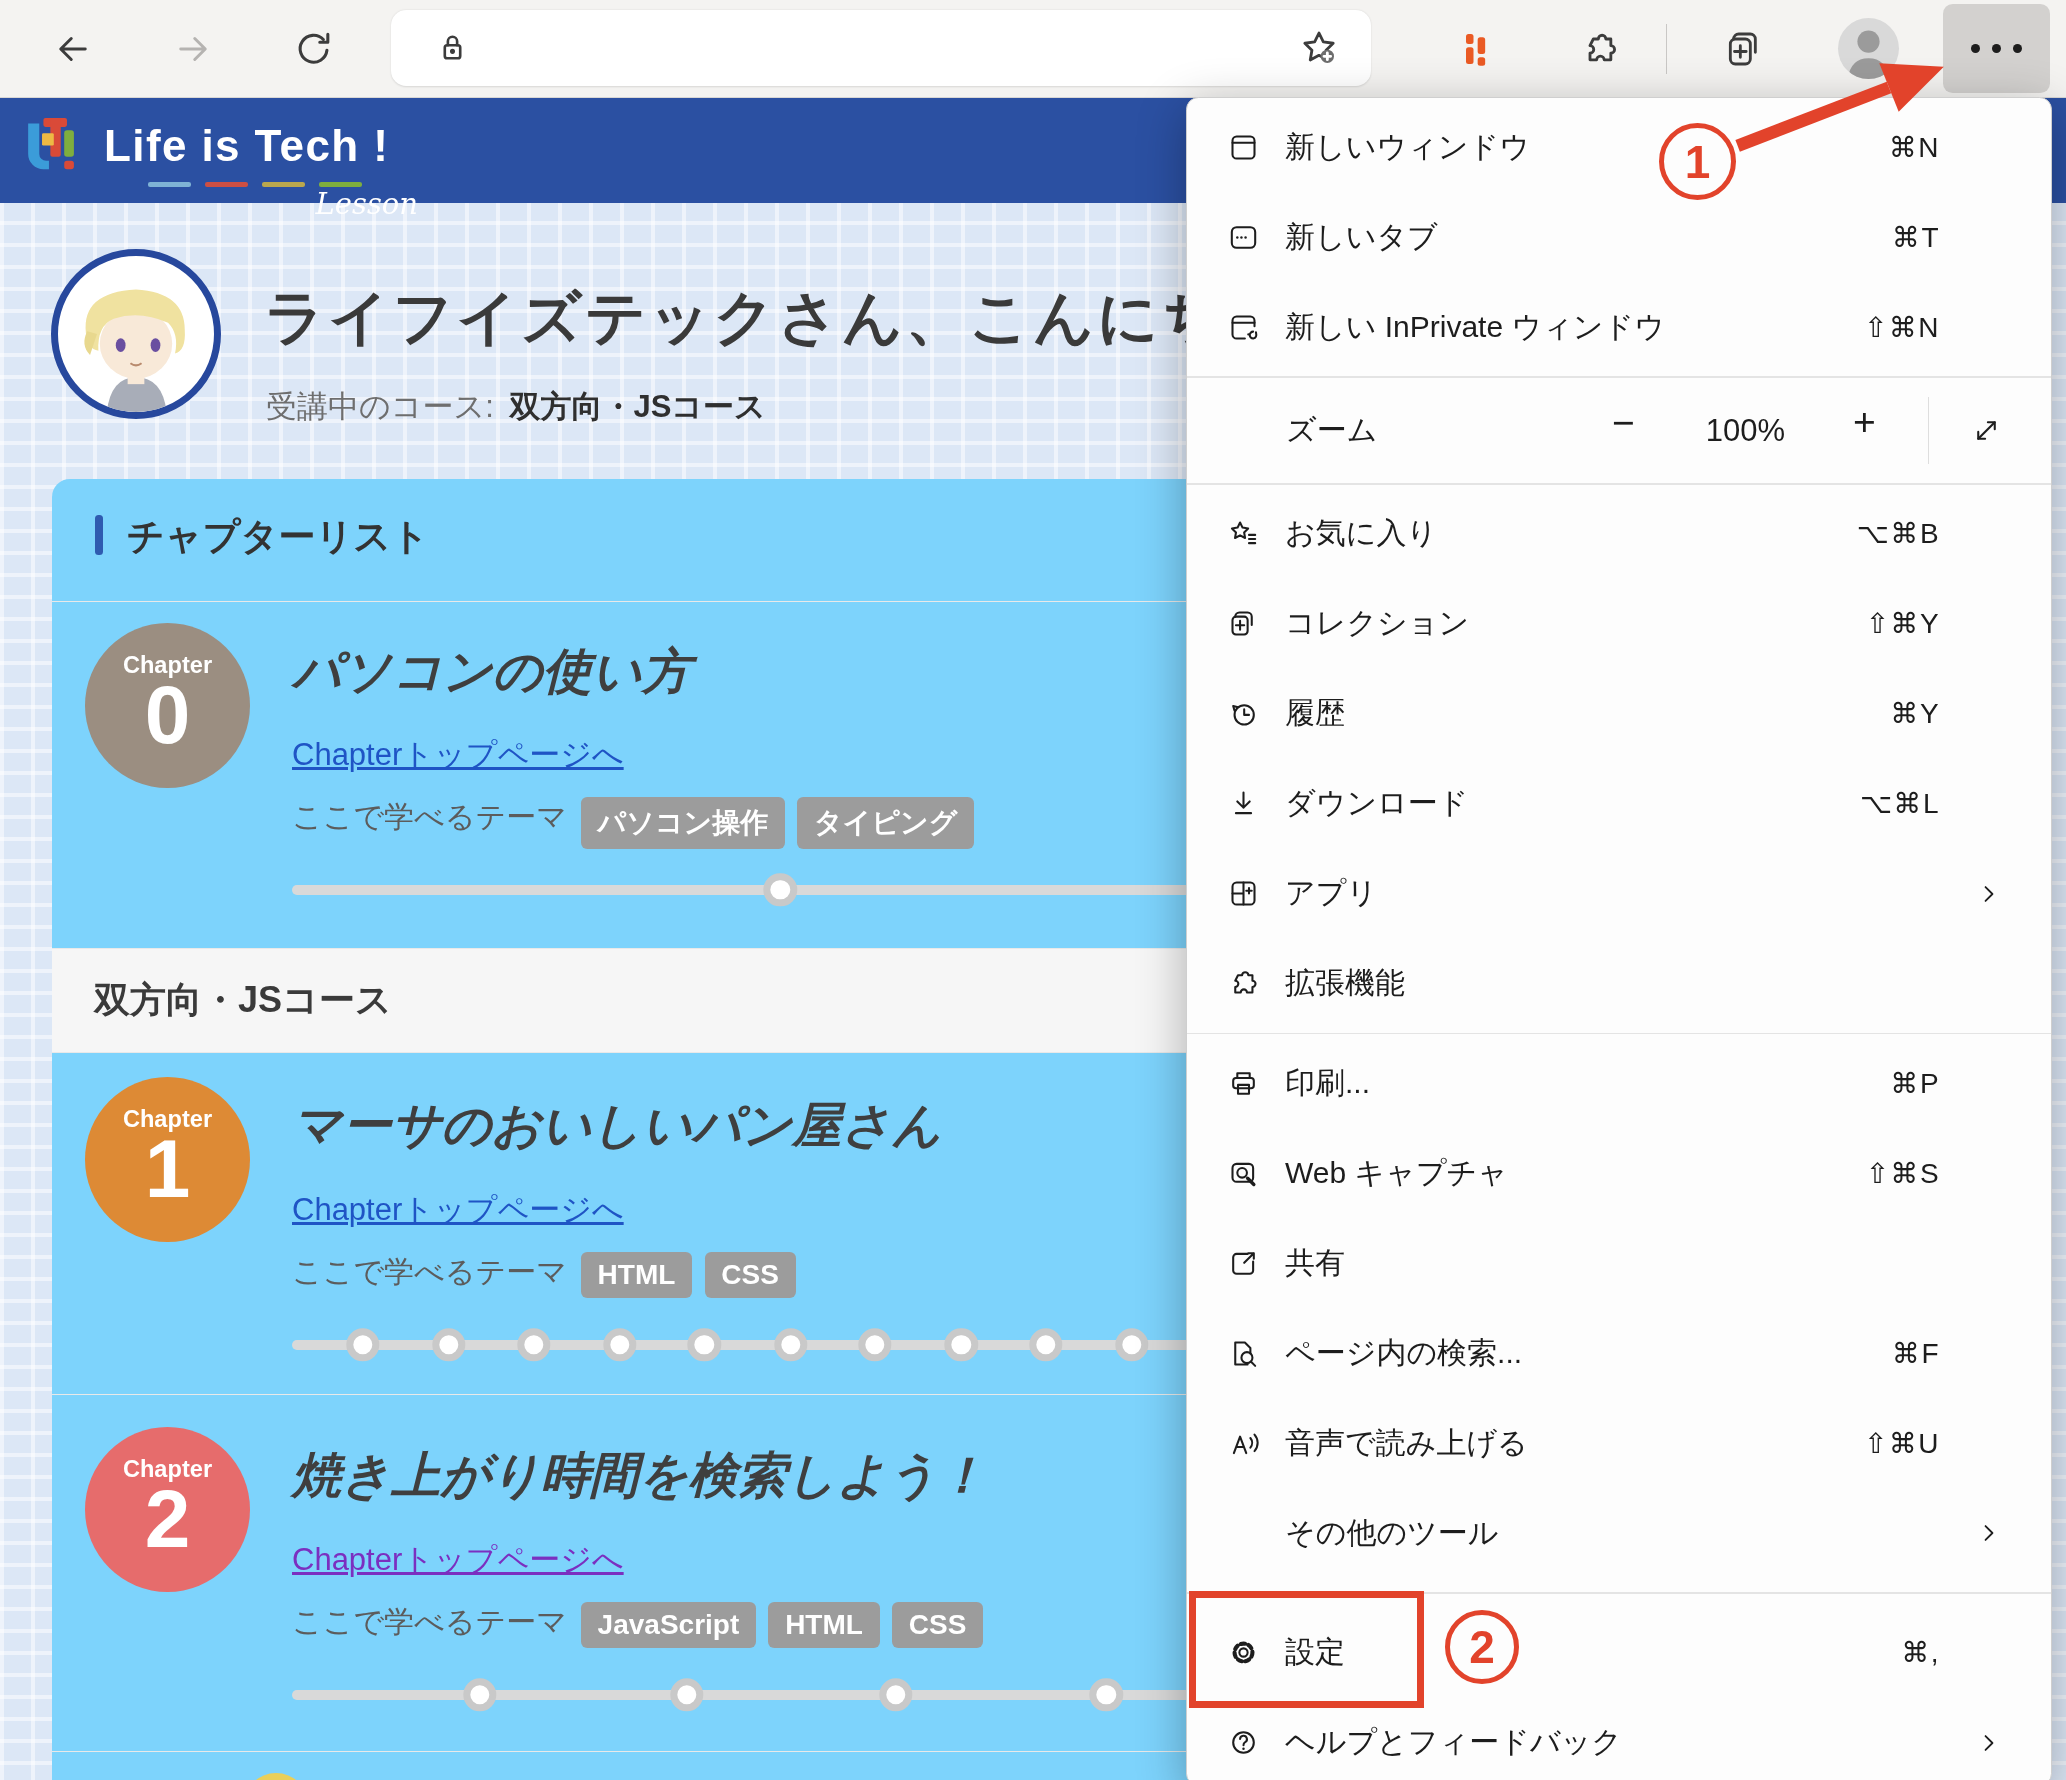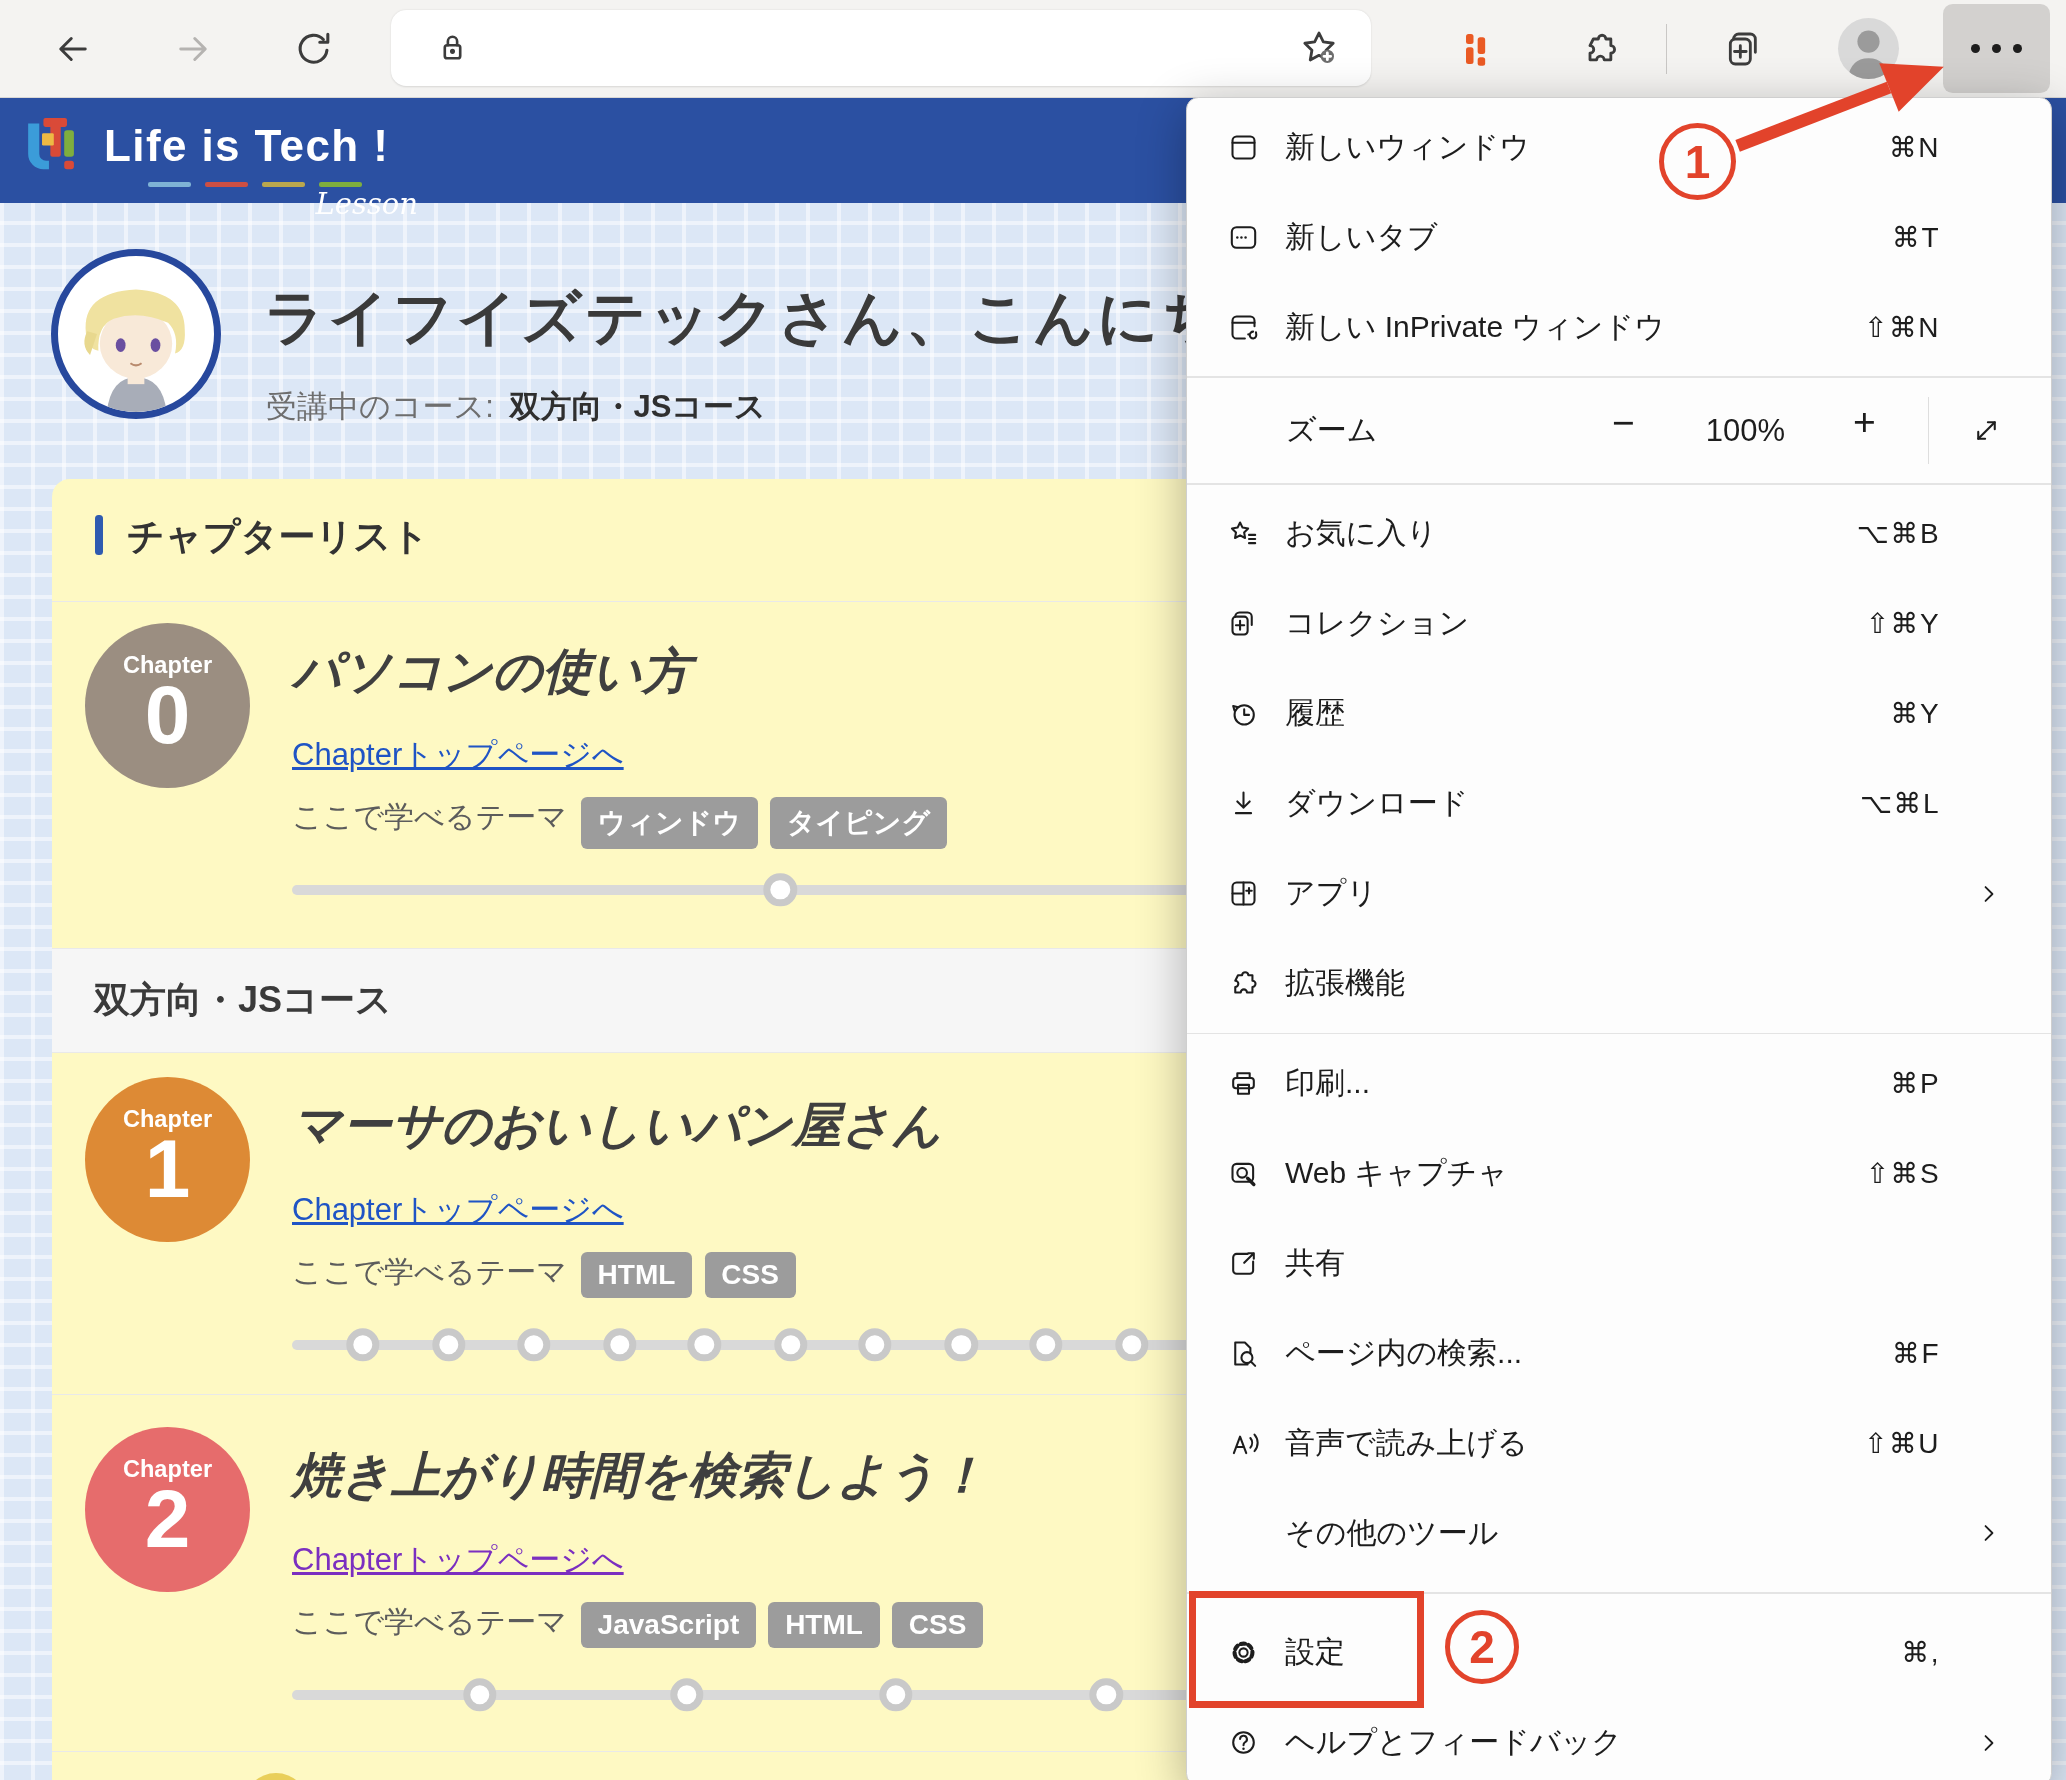--- a/index.html
+++ b/index.html
@@ -25,21 +25,21 @@
   #brand-text{color:#fff;font-size:44px;font-weight:bold;letter-spacing:1.4px;margin:5.6px 0 0 19.4px;white-space:nowrap;}
   #brand-dashes{position:absolute;left:124px;top:67px;display:flex;gap:14px;}
   #brand-dashes i{display:block;width:43px;height:4.9px;border-radius:2.1px;}
   #brand-script{position:absolute;left:292px;top:72px;color:#fff;font-family:"DejaVu Serif","Liberation Serif",serif;font-style:italic;font-size:29px;}
   #avatar{left:51px;top:249px;width:156px;height:156px;border-radius:50%;background:#fff;border:7px solid #27489d;z-index:2;overflow:hidden;}
   #greeting{left:264px;top:278px;font-size:60px;font-weight:bold;color:#3a3a3a;white-space:nowrap;z-index:2;letter-spacing:2.8px;}
   #course-line{left:266px;top:386px;font-size:31px;z-index:2;white-space:nowrap;}
   #course-line .lbl{color:#6e6e6e;}
   #course-line .val{color:#2f2f2f;font-weight:bold;margin-left:7px;}
   
-  #card{left:52px;top:479px;width:1964px;height:1301px;background:#fef9c3;border-radius:18px 18px 0 0;z-index:2;}
+  #card{left:52px;top:479px;width:1964px;height:1301px;background:#7dd3fc;border-radius:18px 18px 0 0;z-index:2;}
   .cdiv{position:absolute;left:0;width:1964px;height:1.4px;background:#e9e9e9;}
   #chlist-bar{position:absolute;left:43px;top:36px;width:7.6px;height:40px;background:#2f5bb0;border-radius:3.5px;}
   #chlist-title{position:absolute;left:75px;top:33px;font-size:37px;font-weight:bold;color:#333;}
   #course-band{position:absolute;left:0;top:469px;width:1964px;height:103px;background:#f6f6f6;border-top:1.4px solid #e9e9e9;border-bottom:1.4px solid #e9e9e9;display:flex;align-items:center;}
   #course-band span{margin-left:42px;font-size:36px;font-weight:bold;color:#3a3a3a;}
   .chap-circle{position:absolute;width:165px;height:165px;border-radius:50%;display:flex;flex-direction:column;align-items:center;color:#fff;}
   .chap-circle .b{font-size:23.6px;font-weight:bold;margin-top:29px;}
   .chap-circle .n{font-size:82px;font-weight:bold;line-height:69px;margin-top:1.4px;}
   .ch-title{position:absolute;left:240px;font-size:49px;font-weight:bold;color:#3f3f3f;white-space:nowrap;font-style:italic;}
   .ch-link{position:absolute;left:240px;font-size:31px;color:#1f54c5;text-decoration:underline;white-space:nowrap;}
@@ -129,21 +129,21 @@
   <div class="cdiv" style="top:122px"></div>
 
   <div class="chap-circle" style="left: 33px; top: 144px; background: rgb(155, 142, 129);">
     <span class="b">Chapter</span>
     <span class="n">0</span>
   </div>
   <div class="ch-title" style="top:160px">パソコンの使い方</div>
   <a class="ch-link" style="top:255px" href="#">Chapterトップページへ</a>
   <div class="themes" style="top:318px">
     <span class="tlabel">ここで学べるテーマ</span>
-    <span><span class="tag" style="margin-right: 12.5px;">ウィンドウ</span><span class="tag" style="margin-right: 27px;">タイピング</span></span>
+    <span><span class="tag" style="margin-right: 12.5px;">パソコン操作</span><span class="tag" style="margin-right: 27px;">タイピング</span></span>
   </div>
   <div class="track" style="top:406px">
       <span class="dot" style="left: 28.3%;"></span>
     </div>
 
   <div id="course-band">
     <span>双方向・JSコース</span>
   </div>
 
   <div class="chap-circle" style="left: 33px; top: 598px; background: rgb(221, 138, 53);">

